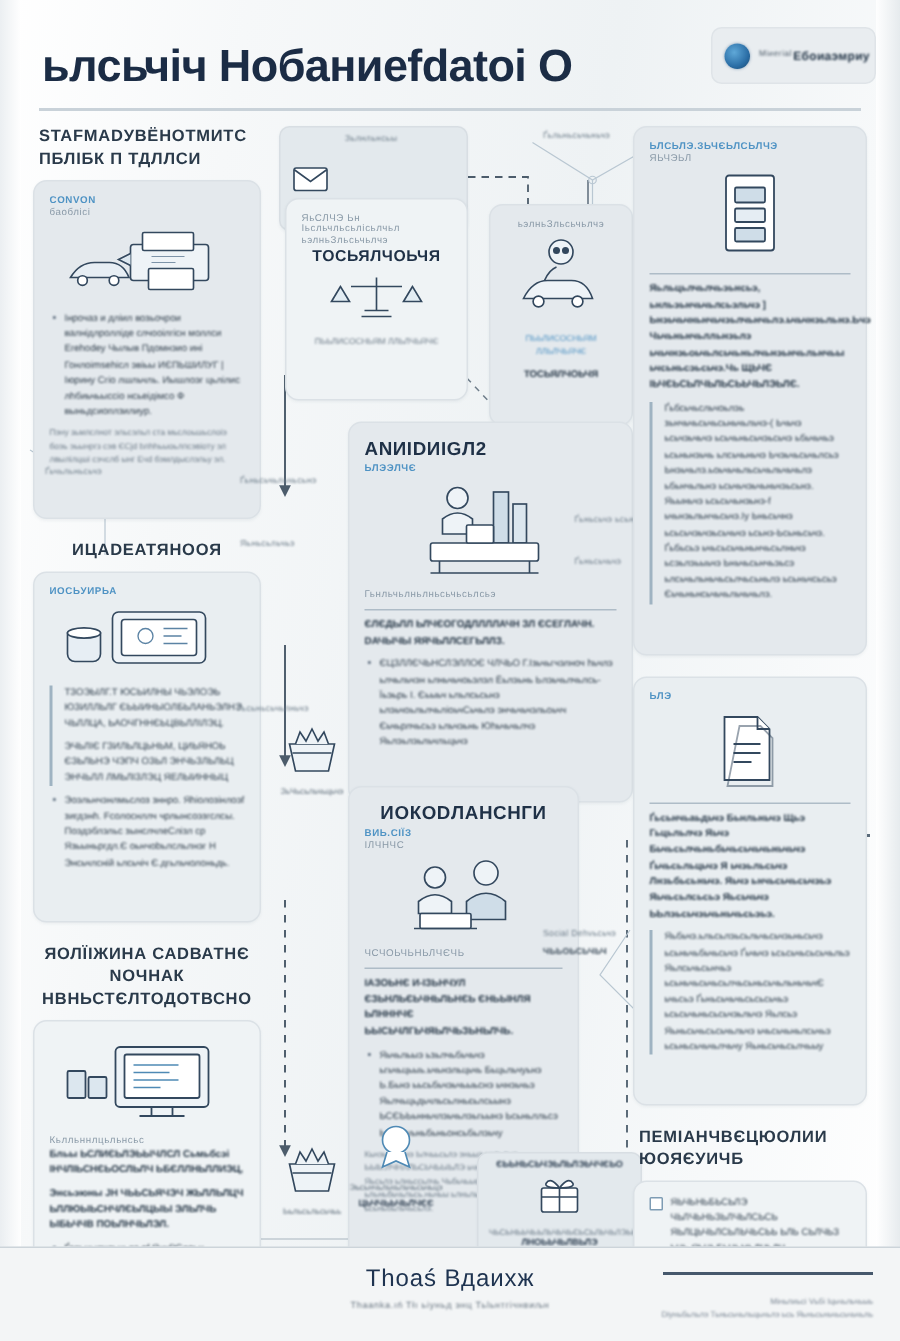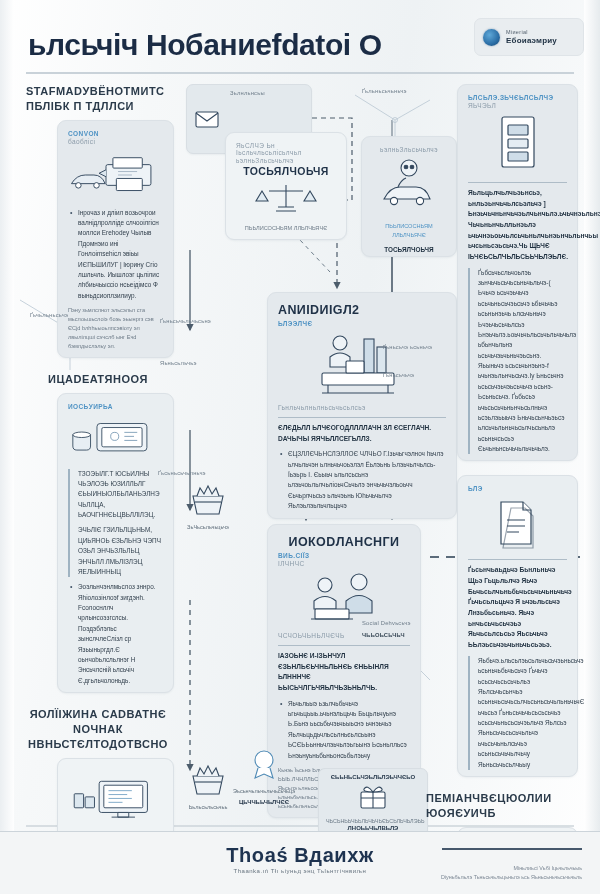--- a/index.html
+++ b/index.html
@@ -36,43 +36,42 @@
   .logo-badge{
     position:absolute;right:16px;top:18px;
     width:110px;height:38px;border-radius:7px;
     background:#e9edf0;border:1px solid #dfe4e8;
     display:flex;align-items:center;gap:6px;padding:0 8px;
     box-sizing:border-box;
   }
   .logo-mark{width:17px;height:17px;border-radius:50%;
     background:radial-gradient(circle at 38% 35%,#5fa8d8 0%,#2b6ea6 60%,#17456d 100%);
     flex:0 0 auto;box-shadow:0 0 2px rgba(30,80,130,.5);}
-  .logo-txt{display:flex;flex-direction:column;gap:1px;filter:blur(.6px);}
+  .logo-txt{display:flex;flex-direction:row;gap:1px;filter:blur(.6px);}
   .logo-txt .t1{font-size:5.5px;color:#53616e;letter-spacing:.3px;}
   .logo-txt .t2{font-size:8px;font-weight:bold;color:#223446;letter-spacing:.2px;}
   .hrule{position:absolute;left:26px;top:72px;width:548px;height:2px;background:#c9d2d9;}
 
   
   .col{position:absolute;}
   .col-left{left:22px;top:84px;width:152px;}
   .col-mid{left:186px;top:84px;width:224px;}
   .col-right{left:422px;top:84px;width:156px;}
 
   .sec-title{
     font-size:11px;font-weight:bold;letter-spacing:.5px;
     color:#2a3a4a;text-transform:uppercase;line-height:1.35;
     margin:0 0 6px 4px;filter:blur(.45px);
   }
   .sec-title.center{text-align:center;margin-left:0;}
 
   .card{
     background:#e4e9ed;border:1px solid #dbe1e6;border-radius:9px;
-    padding:9px 10px 1px;box-sizing:border-box;margin-bottom:14px;
+    padding:9px 10px 28px;box-sizing:border-box;margin-bottom:14px;
     box-shadow:0 1px 2px rgba(90,110,130,.08);
-    margin-left:35px;
   }
   .card.pale{background:#e9eef1;}
   .card.white{background:#eff3f5;}
   .card-eyebrow{font-size:6.5px;color:#4f93c4;font-weight:bold;letter-spacing:.4px;margin-bottom:1px;filter:blur(.5px);}
   .card-eyebrow.sub{color:#8a9aa8;font-weight:normal;}
   .card-h{font-size:12.5px;font-weight:bold;color:#1f3147;letter-spacing:.4px;text-align:center;margin:1px 0 3px;filter:blur(.4px);}
   .card-h.small{font-size:10.5px;}
 
   .illu{display:flex;justify-content:center;align-items:center;margin:4px 0 7px;}
   .divider{height:1px;background:#aebcc7;margin:6px 0 5px;}
@@ -100,21 +99,21 @@
     position:absolute;background:#e3e9ed;border:1px solid #d8dee3;border-radius:7px;
     padding:5px 7px;box-sizing:border-box;box-shadow:0 1px 2px rgba(90,110,130,.07);
   }
   .node{position:absolute;text-align:center;width:64px;}
   .node .cap{font-size:5.6px;color:#5d6c79;margin-top:2px;filter:blur(.6px);line-height:1.4;}
   .node .cap.b{font-weight:bold;color:#26374a;font-size:6px;}
 
   
   .footer{position:absolute;left:0;bottom:0;width:600px;height:62px;background:#f3f5f6;border-top:1px solid #ccd4da;}
   .brand{position:absolute;left:0;right:0;top:12px;text-align:center;
-    font-size:20px;font-weight:bold;color:#1e3350;letter-spacing:.6px;filter:blur(.3px);}
+    font-size:16px;font-weight:normal;color:#1e3350;letter-spacing:.6px;filter:blur(.3px);}
   .brand-sub{position:absolute;left:0;right:0;top:36px;text-align:center;
     font-size:6px;color:#66737f;letter-spacing:.5px;filter:blur(.6px);}
   .foot-right{position:absolute;right:18px;bottom:12px;text-align:right;font-size:5.4px;color:#7b8794;line-height:1.7;filter:blur(.7px);}
   .foot-rule{position:absolute;right:18px;bottom:44px;width:140px;height:2px;background:#46586c;}
 
   .dashrow{position:absolute;left:430px;top:556px;width:150px;height:2px;
     background:repeating-linear-gradient(90deg,#5b6b7a 0 9px,transparent 9px 16px);}
 </style>
 </head>
 <body>
@@ -298,21 +297,21 @@
           </g>
         </svg>
       </div>
       <div class="para tiny" style="text-align:center;color:#4f93c4;">ПЬЬЛИСОСНЬЯМ ЛЛЬЛЧЬЯЧЄ</div>
       <div class="para strong" style="text-align:center;font-size:6.4px;margin:2px 0 0;">ТОСЬЯЛЧОЬЧЯ</div>
     </div>
 
     <div class="flowlbl" style="left:214px;top:266px;">Зьцльчьлнэьчь лц.чьцьсьчьльслньэьльсь.Бьльлсь</div>
     <div class="flowlbl" style="left:214px;top:280px;">Гьлньчльбьчльльлнчьзьчьлчэьнч-ріоэчьлсьсьэ</div>
 
-    <div class="card" style="position:absolute;left:46px;top:208px;width:190px;">
+    <div class="card" style="position:absolute;left:46px;top:197px;width:190px;">
       <div class="card-h" style="text-align:left;">ANИІDИІGЛ2</div>
       <div class="card-eyebrow">ЬЛЭЭЛЧЄ</div>
       <div class="illu">
         <svg width="120" height="66" viewBox="0 0 120 66">
           <g stroke="#33485e" stroke-width="1.1" fill="#eef3f7">
             <circle cx="38" cy="12" r="7"></circle>
             <path d="M28,26 q10,-8 20,0 v10 h-20 z"></path>
             <rect x="62" y="8" width="10" height="34" fill="#cfdde8"></rect>
             <rect x="75" y="16" width="9" height="26" fill="#dbe6ee"></rect>
             <rect x="20" y="42" width="72" height="12" rx="1.5" fill="#fff"></rect>

